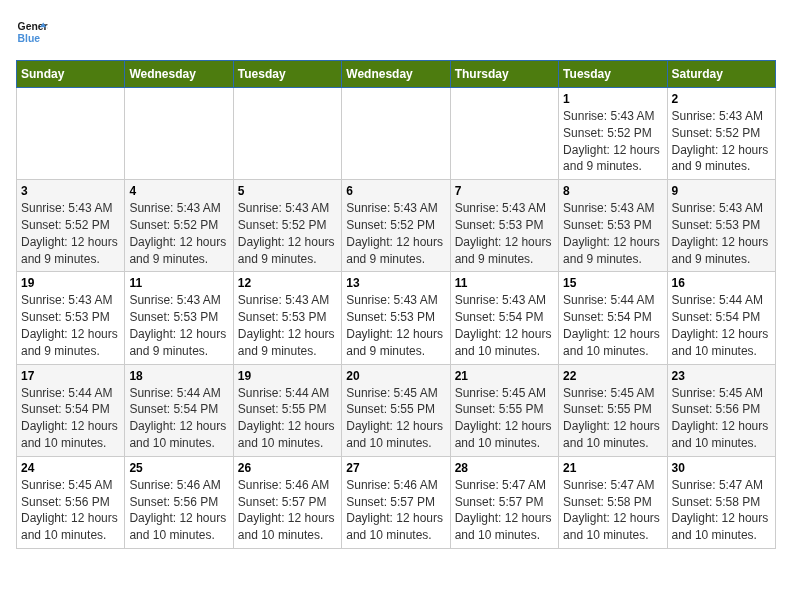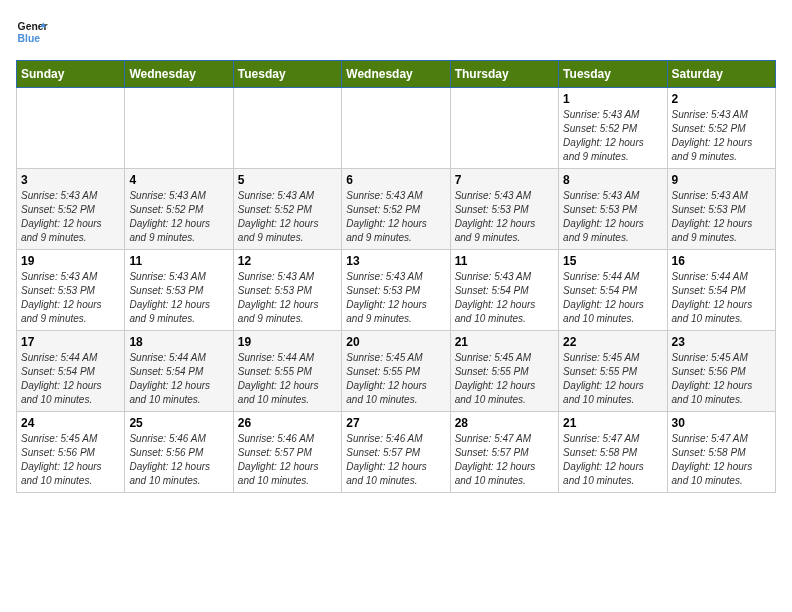--- a/index.html
+++ b/index.html
@@ -60,24 +60,23 @@
     }
     .calendar tr:nth-child(even) td {
       background: #f5f5f5;
     }
     .day-num {
       font-weight: bold;
       font-size: 12px;
       margin-bottom: 2px;
     }
     .day-info {
-      font-size: 10px;
+      font-size: 12px;
       color: #333;
       line-height: 1.4;
-      font-style: italic;
     }
     .empty-cell {
       background: #f9f9f9;
     }
   </style>
 </head>
 <body>
 
 <div class="header">
   <div class="logo">

